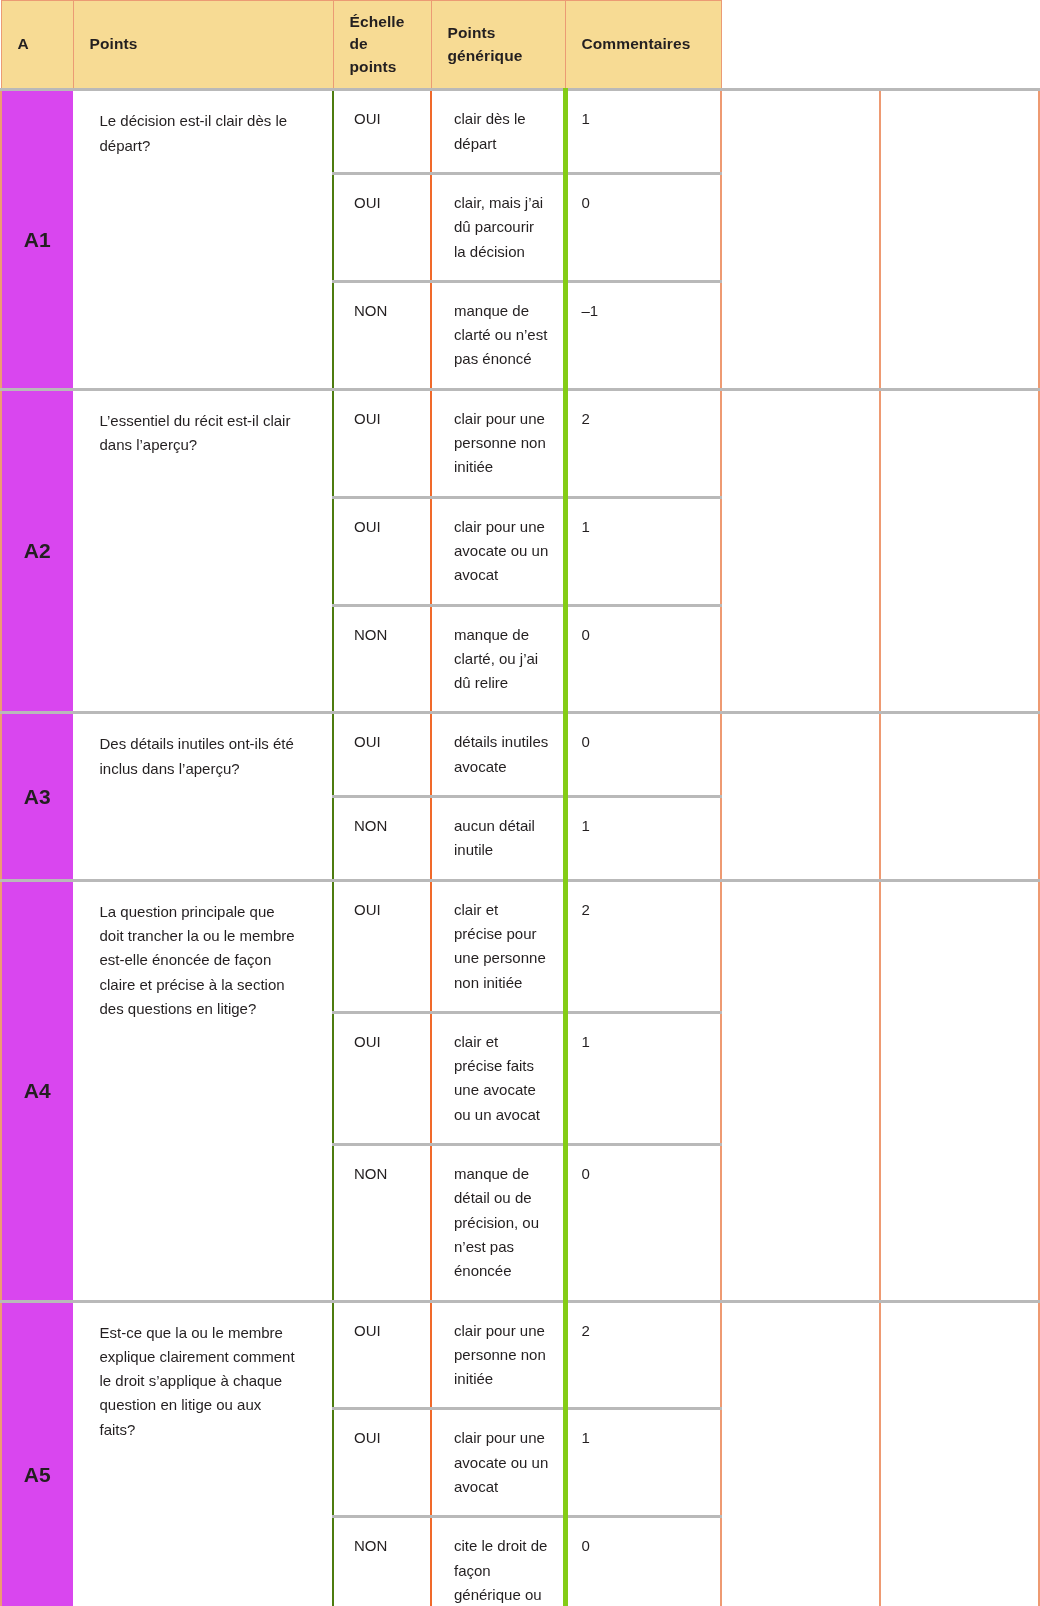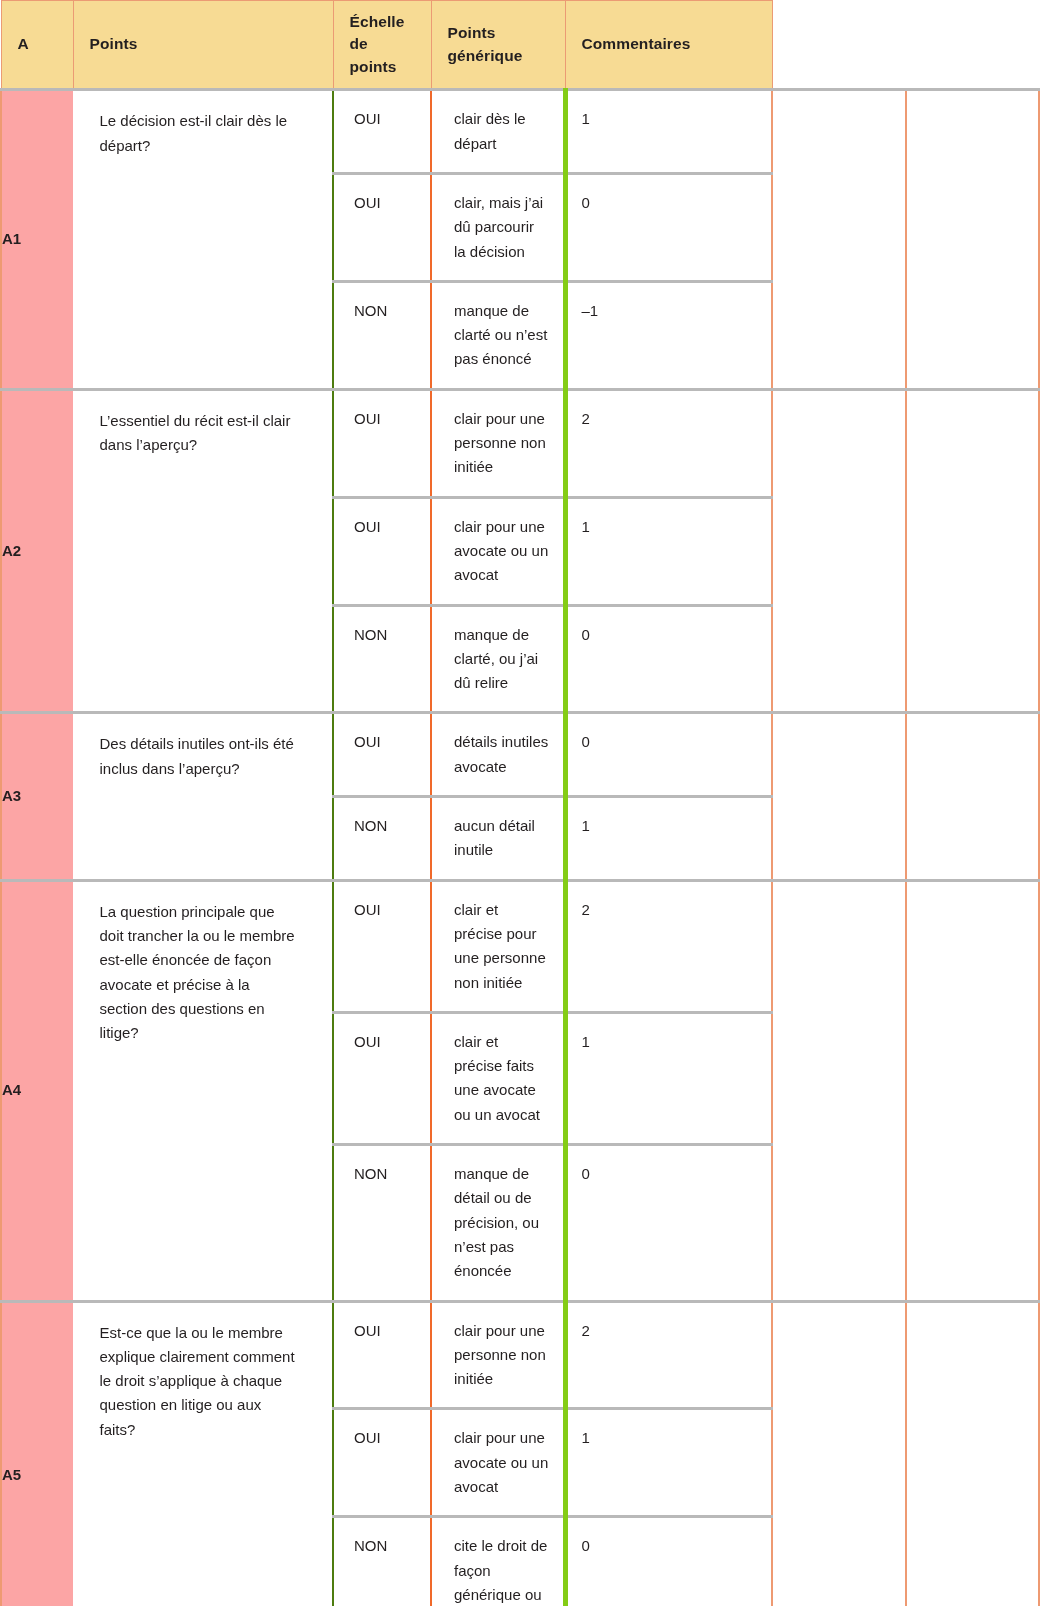--- a/index.html
+++ b/index.html
@@ -45,24 +45,25 @@
     vertical-align: top;
     font-size: 15px;
     line-height: 1.62;
     background: #ffffff;
     padding: 0;
     box-sizing: border-box;
   }
 
   
   td.a-code {
-    background: #fca5a5;
+    background: #d946ef;
+    text-align: center;
     vertical-align: middle;
     font-weight: bold;
-    font-size: 15px;
+    font-size: 21px;
     border-left: 2px solid #ee9a72;
     border-right: 1px solid #ffffff;
   }
 
   
   td.question {
     padding: 18px 34px 18px 26px;
   }
 
   
@@ -113,21 +114,21 @@
       <th class="col-contenu" style="width:260px">Points</th>
       <th class="col-echelle" style="width:98px">
         <span>Échelle</span><br>
         <span>de</span><br>
         <span>points</span>
       </th>
       <th class="col-pa" style="width:134px">
         <span>Points</span><br>
         <span>générique</span>
       </th>
-      <th class="col-com" style="width:207px">Commentaires</th>
+      <th class="col-com" style="width:156px">Commentaires</th>
     </tr>
   </thead>
   <tbody id="table-body">
       <tr class="section-start">
         <td class="a-code" rowspan="3">A1</td>
         <td class="question" rowspan="3">Le décision est-il clair dès le départ?</td>
         <td class="ouinon">OUI</td>
         <td class="descr">clair dès le départ</td>
         <td class="echelle">1</td>
         <td class="points-attr" rowspan="3"></td>
@@ -171,21 +172,21 @@
         <td class="points-attr" rowspan="2"></td>
         <td class="commentaires" rowspan="2"></td>
       </tr>
       <tr class="sub-row">
         <td class="ouinon">NON</td>
         <td class="descr">aucun détail inutile</td>
         <td class="echelle">1</td>
       </tr>
       <tr class="section-start">
         <td class="a-code" rowspan="3">A4</td>
-        <td class="question" rowspan="3">La question principale que doit trancher la ou le membre est-elle énoncée de façon avocate et précise à la section des questions en litige?</td>
+        <td class="question" rowspan="3">La question principale que doit trancher la ou le membre est-elle énoncée de façon claire et précise à la section des questions en litige?</td>
         <td class="ouinon">OUI</td>
         <td class="descr">clair et précise pour une personne non initiée</td>
         <td class="echelle">2</td>
         <td class="points-attr" rowspan="3"></td>
         <td class="commentaires" rowspan="3"></td>
       </tr>
       <tr class="sub-row">
         <td class="ouinon">OUI</td>
         <td class="descr">clair et précise faits une avocate ou un avocat</td>
         <td class="echelle">1</td>

